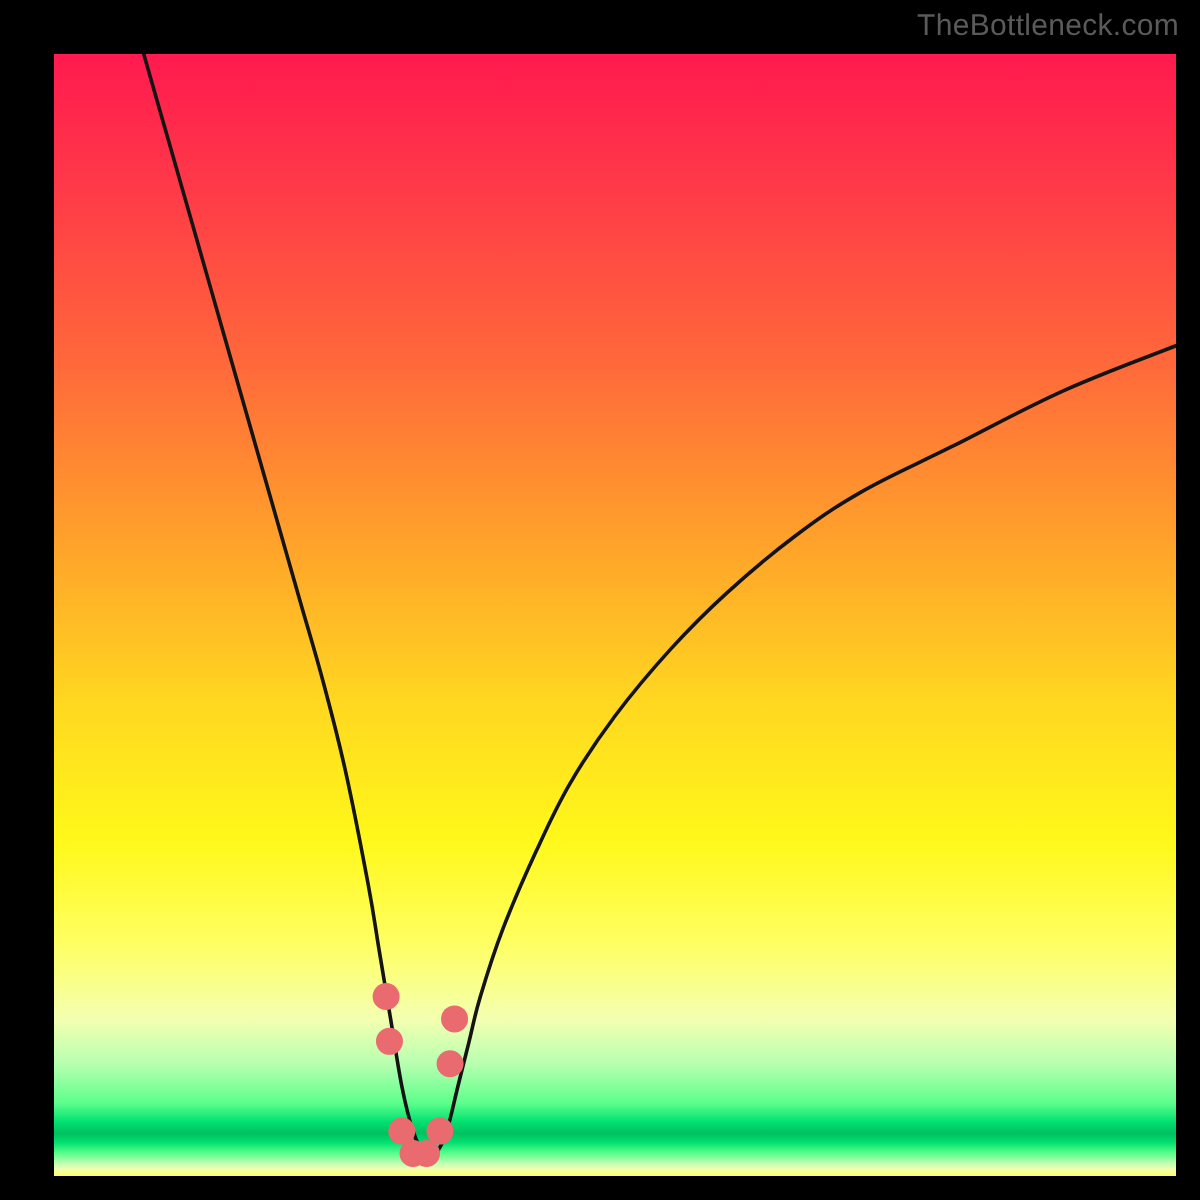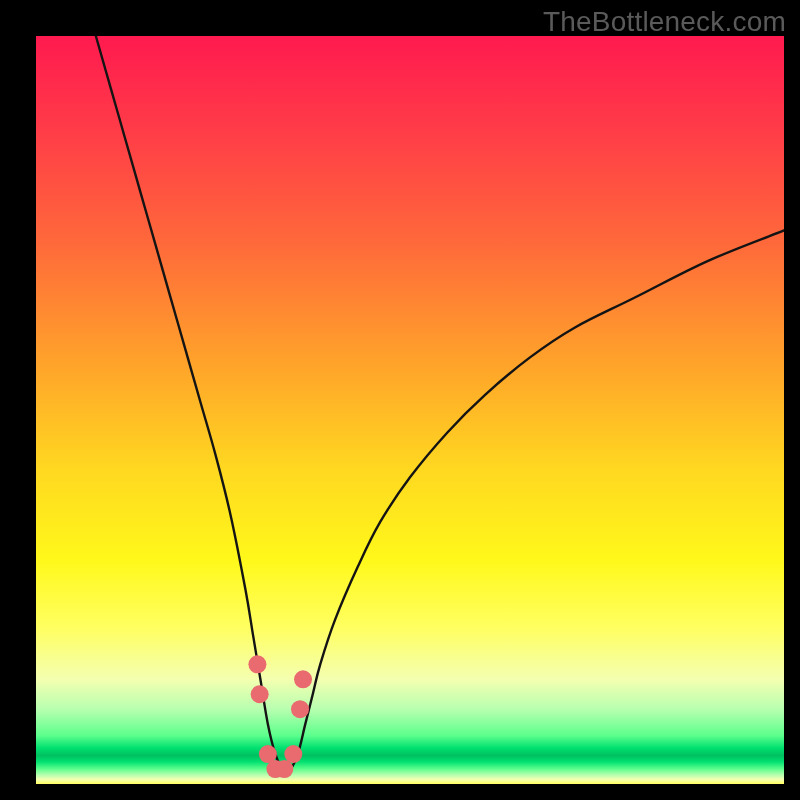--- a/index.html
+++ b/index.html
@@ -45,21 +45,21 @@
       #b8ffb0 98.8%,
       #f4ffb0 99.4%,
       #ffff60 100%
     );
   }
   .watermark {
     position: absolute;
     top: 6px;
     right: 14px;
     color: #5a5a5a;
-    font-size: 28px;
+    font-size: 20px;
     letter-spacing: 0.2px;
     font-weight: 400;
     user-select: none;
   }
   svg.curve {
     position: absolute;
     left: 0;
     top: 0;
     width: 748px;
     height: 748px;

